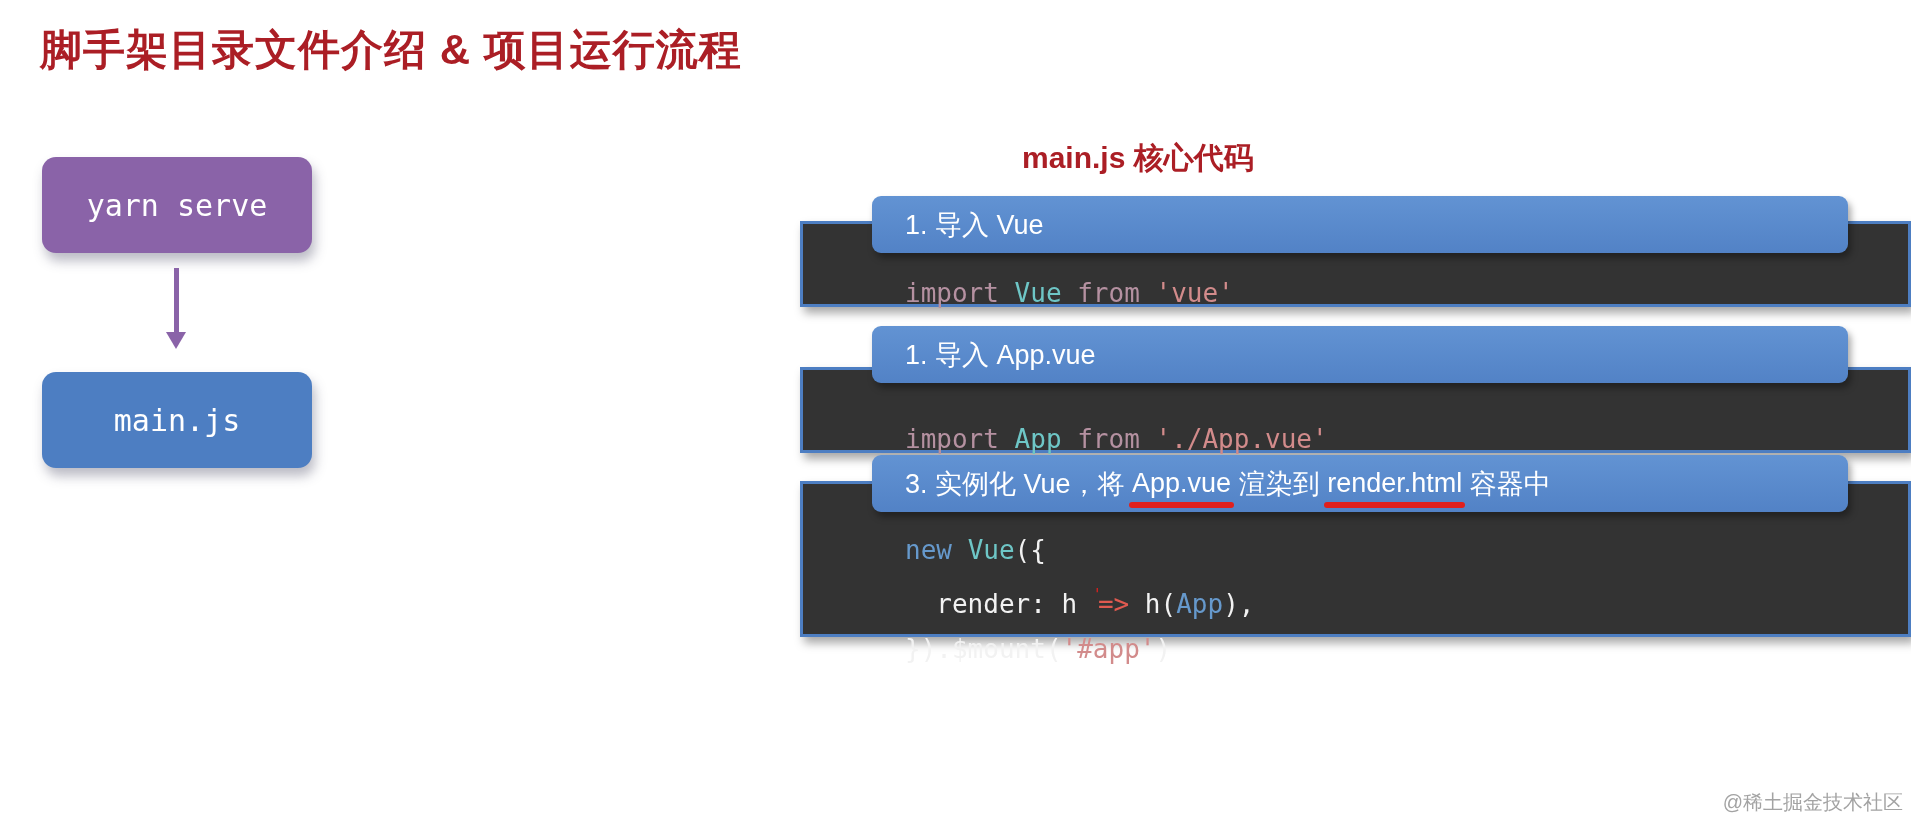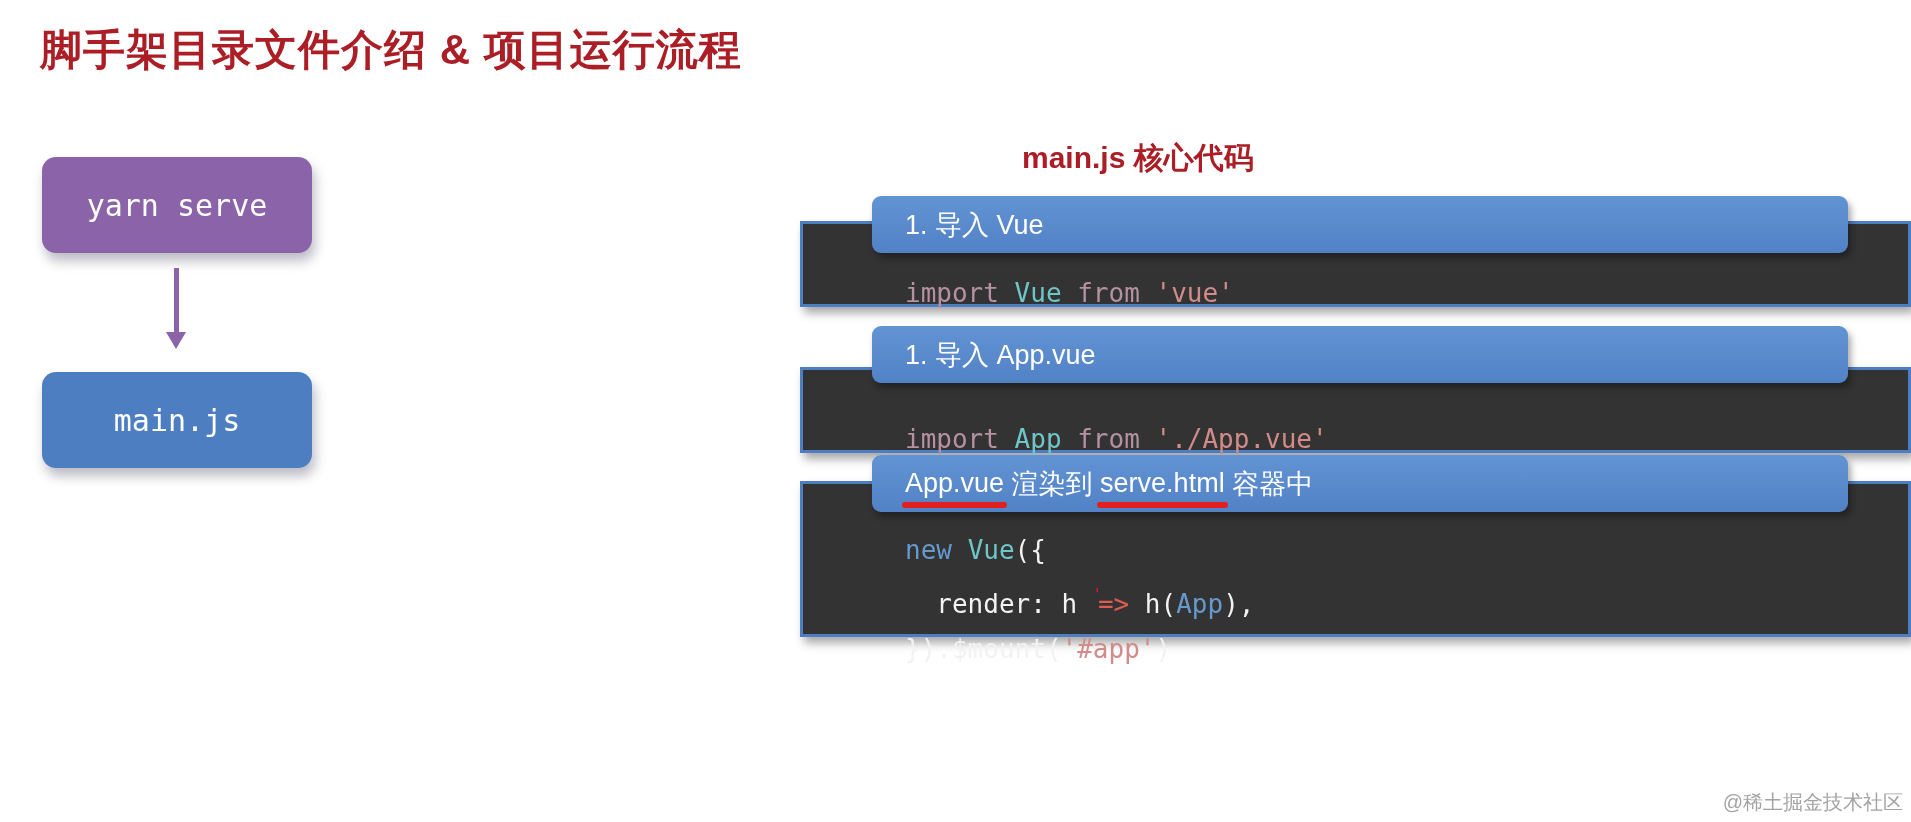--- a/index.html
+++ b/index.html
@@ -110,19 +110,19 @@
       <div class="step s1">
         <div class="code-block"><div class="code-line"><span class="tok-kw">import</span><span class="tok-plain"> </span><span class="tok-cls">Vue</span><span class="tok-plain"> </span><span class="tok-kw">from</span><span class="tok-plain"> </span><span class="tok-str">'vue'</span></div></div>
         <div class="step-hdr"><span>1. 导入 Vue</span></div>
       </div>
       <div class="step s2">
         <div class="code-block"><div class="code-line"><span class="tok-kw">import</span><span class="tok-plain"> </span><span class="tok-cls">App</span><span class="tok-plain"> </span><span class="tok-kw">from</span><span class="tok-plain"> </span><span class="tok-str">'./App.vue'</span></div></div>
         <div class="step-hdr"><span>1. 导入 App.vue</span></div>
       </div>
       <div class="step s3">
         <div class="code-block"><div class="code-line"><span class="tok-blue">new</span><span class="tok-plain"> </span><span class="tok-cls">Vue</span><span class="tok-plain">({</span></div><div class="code-line"><span class="tok-plain">  render: h </span><span class="tok-tick">'</span><span class="tok-arrow">=&gt;</span><span class="tok-plain"> h(</span><span class="tok-blue">App</span><span class="tok-plain">),</span></div><div class="code-line"><span class="tok-plain">}).$mount(</span><span class="tok-str">'#app'</span><span class="tok-plain">)</span></div></div>
-        <div class="step-hdr"><span class="ul-red">App.vue</span><span> 渲染到 </span><span class="ul-red">serve.html</span><span> 容器中</span></div>
+        <div class="step-hdr"><span>3. 实例化 Vue，将 </span><span class="ul-red">App.vue</span><span> 渲染到 </span><span class="ul-red">render.html</span><span> 容器中</span></div>
       </div>
     </div>
 
   <div class="watermark">@稀土掘金技术社区</div>
 
 </div>
 
 </body></html>

